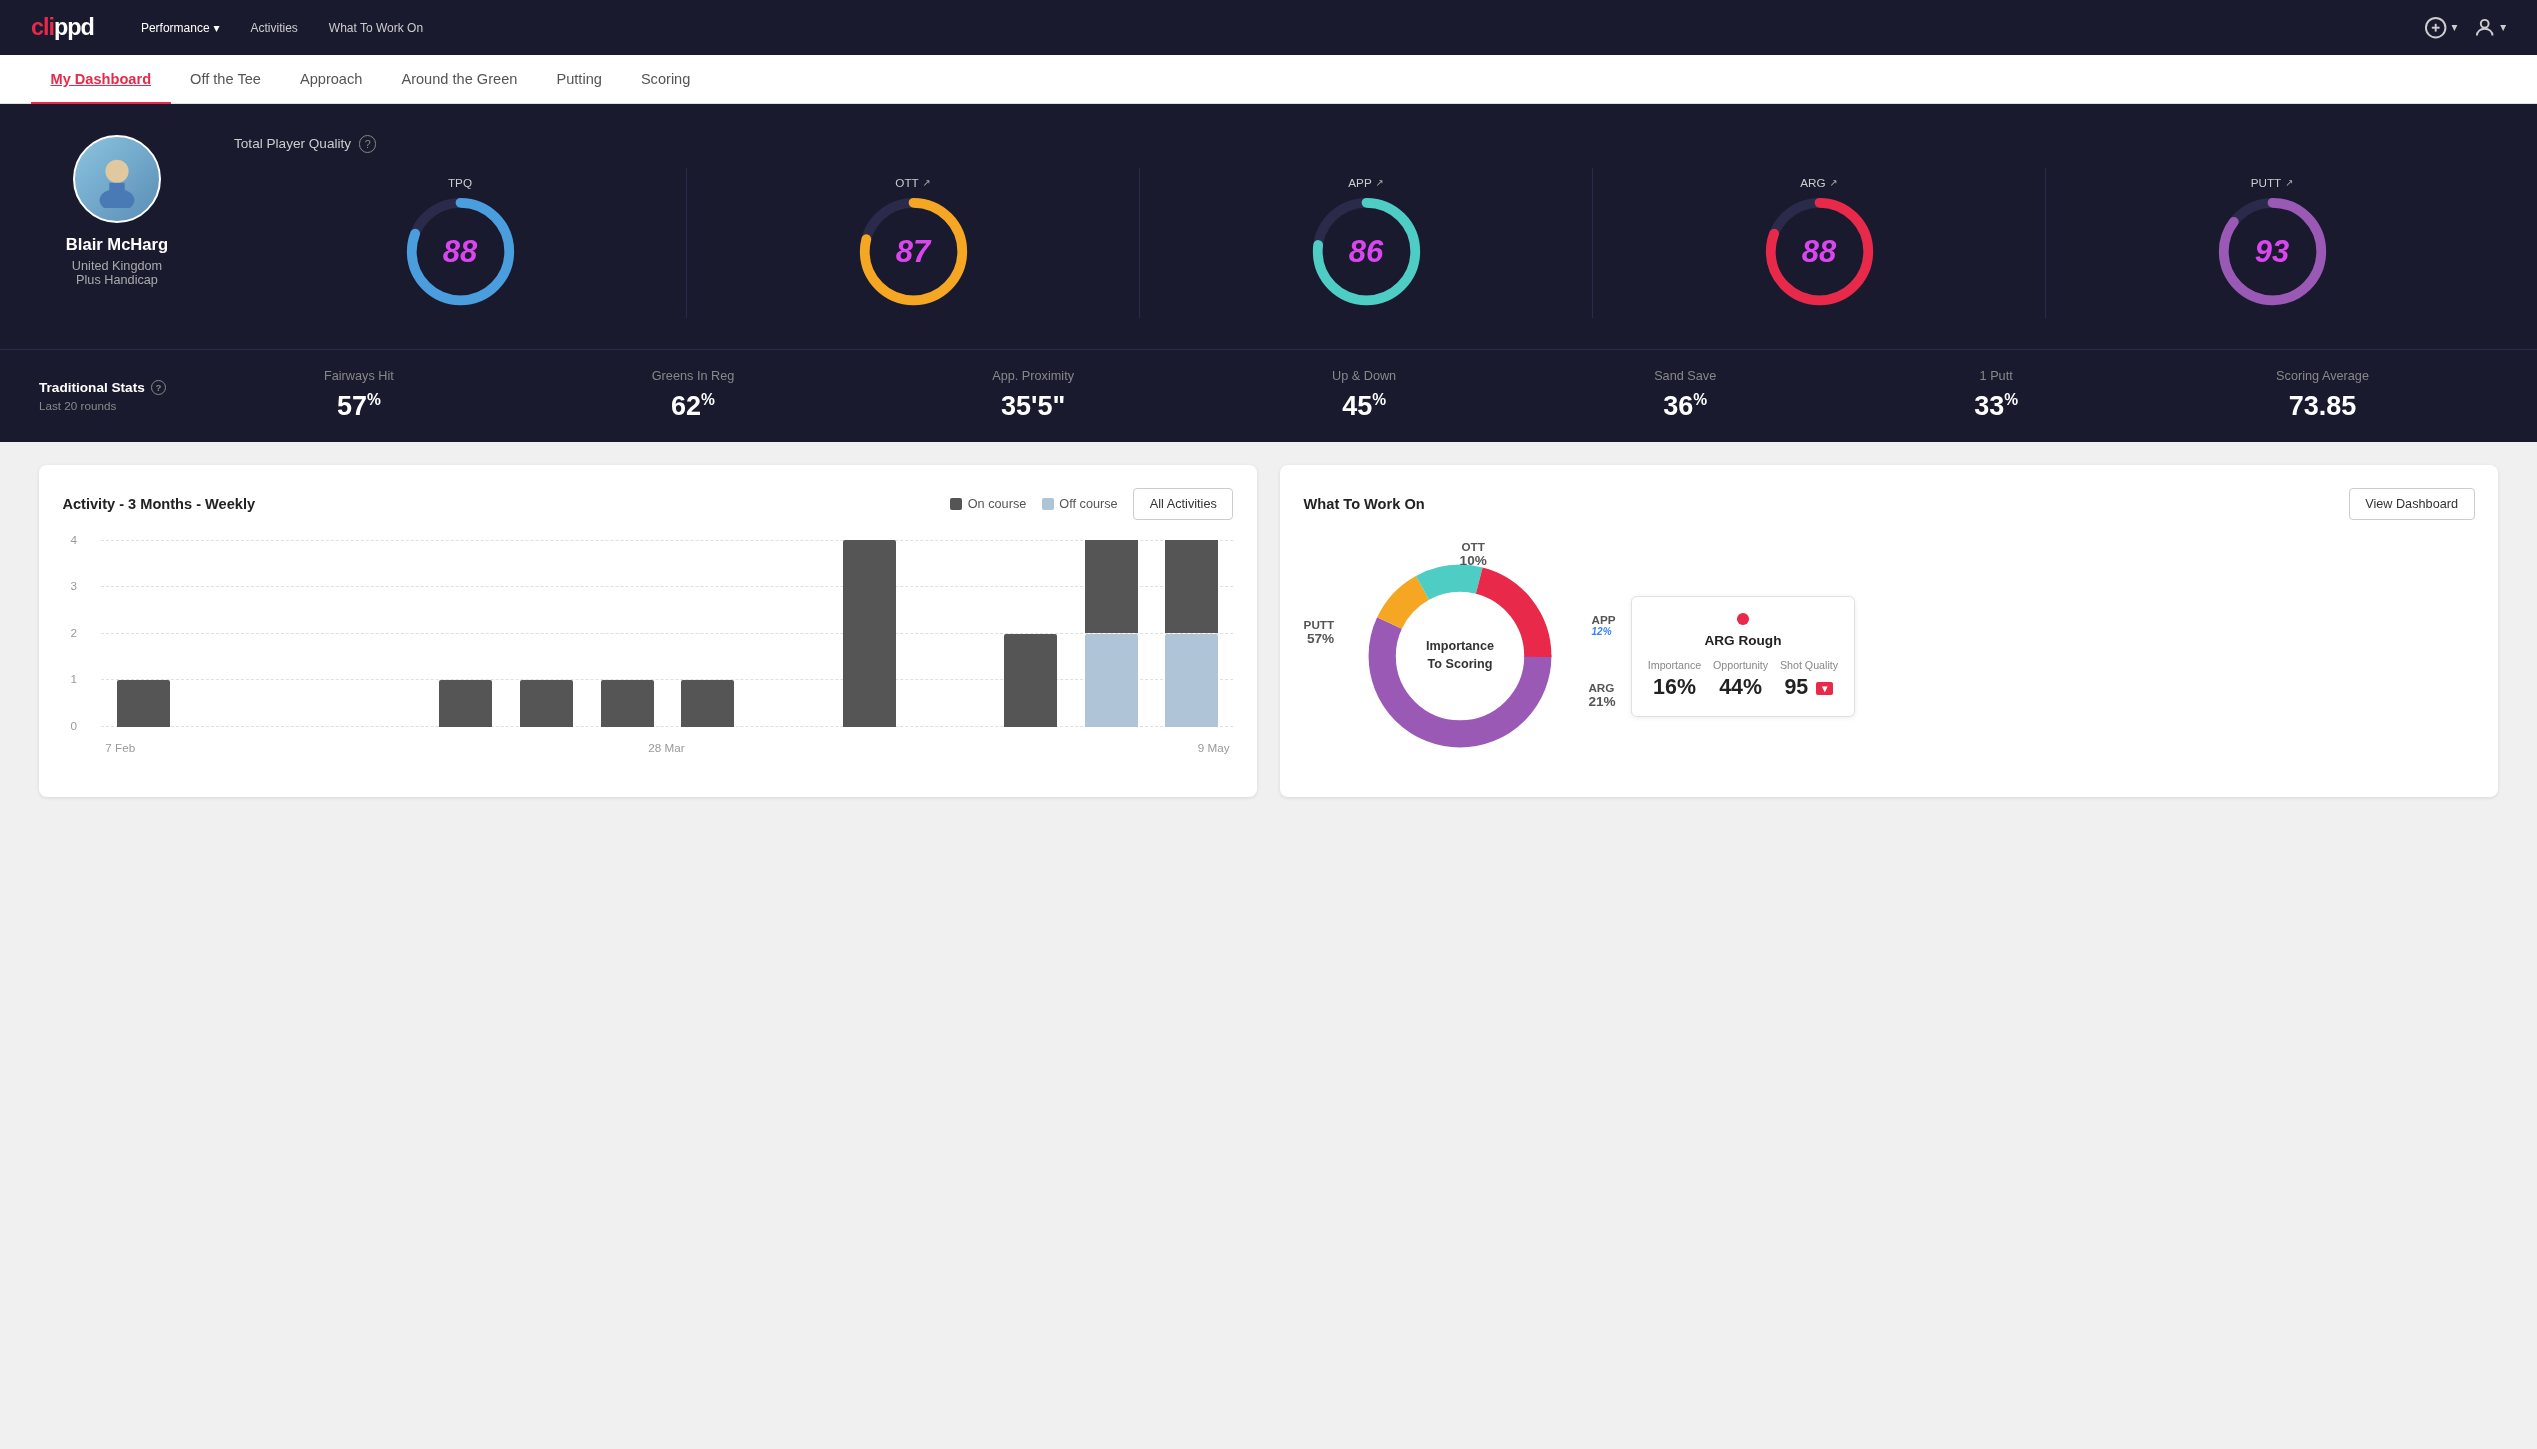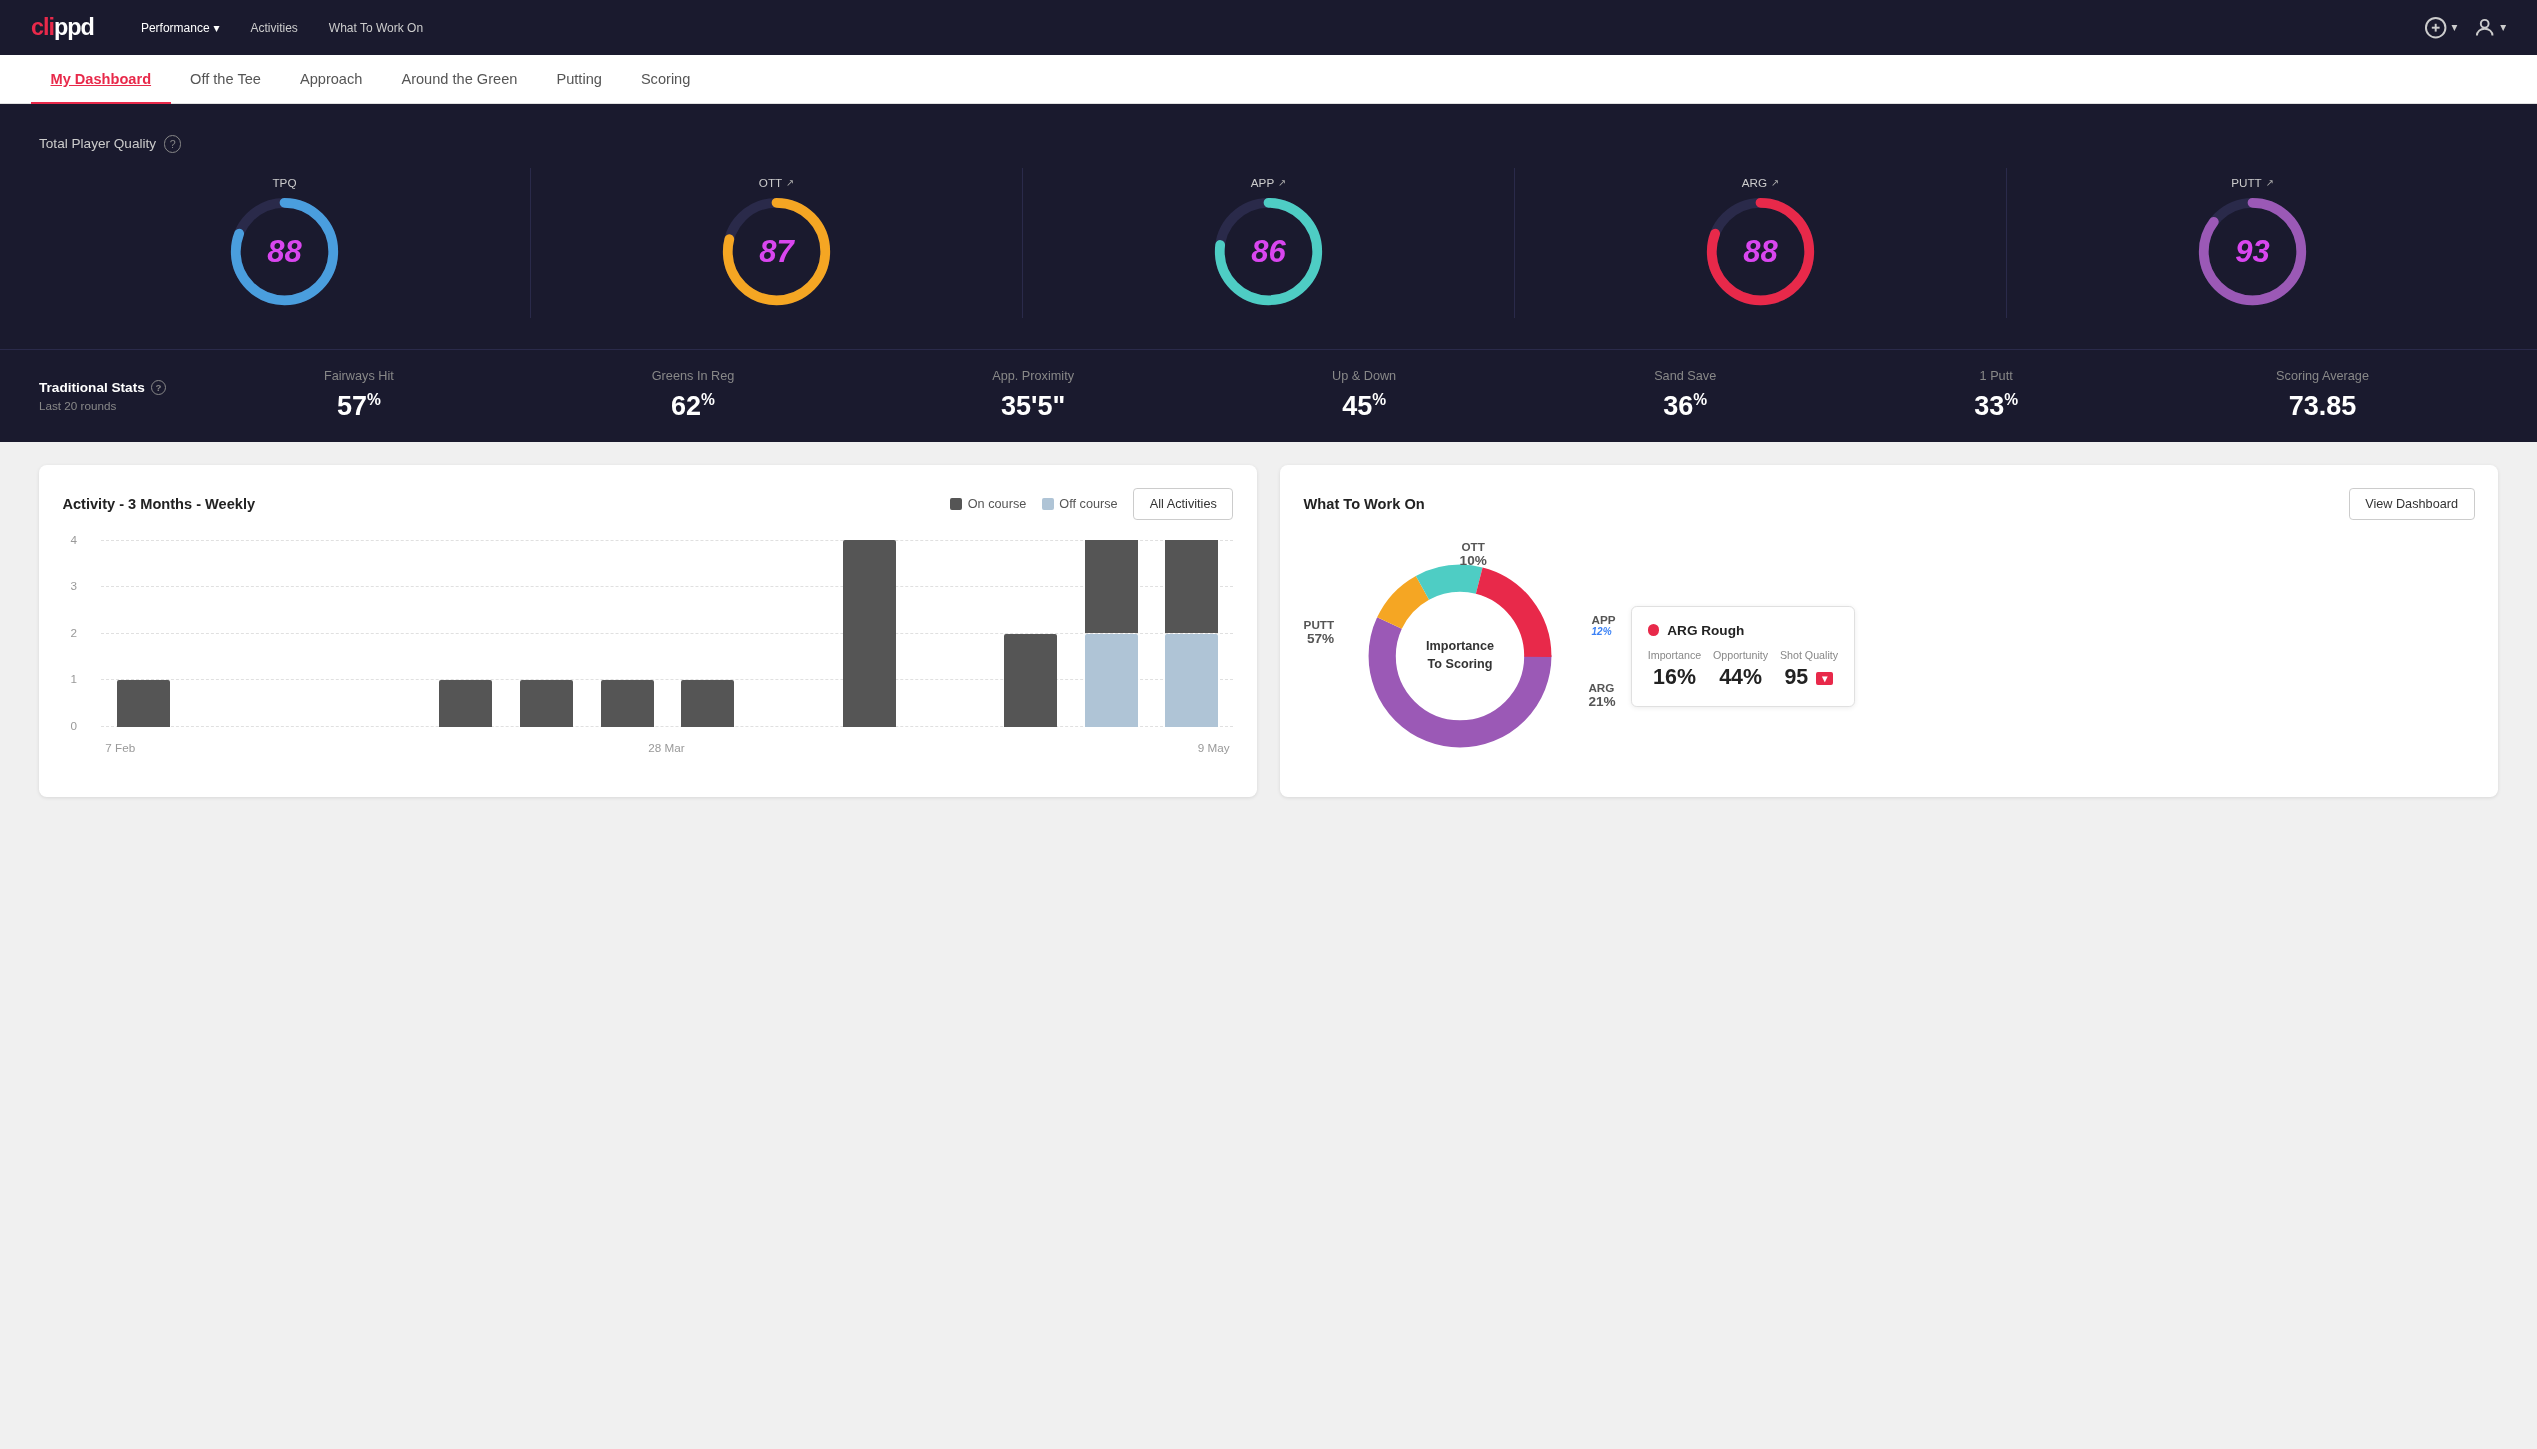--- a/index.html
+++ b/index.html
@@ -377,20 +377,21 @@
       box-shadow: 0 1px 5.8px rgba(0,0,0,0.08);
     }
     .info-card-title {
       font-size: 13.6px;
       font-weight: 600;
       color: #222;
       display: flex;
       align-items: center;
       gap: 7.8px;
       margin-bottom: 11.7px;
+      flex-direction: column;
     }
     .info-dot {
       width: 11.7px;
       height: 11.7px;
       border-radius: 50%;
       background: #e8294a;
     }
     .info-stats {
       display: flex;
       gap: 11.7px;
@@ -464,20 +465,32 @@
   <div class="tab">Off the Tee</div>
   <div class="tab">Approach</div>
   <div class="tab">Around the Green</div>
   <div class="tab">Putting</div>
   <div class="tab">Scoring</div>
 </div>
 
 <div class="hero">
   <div class="hero-top">
 
+    <div class="player-info">
+      <div class="avatar">
+        <svg viewBox="0 0 60 60" xmlns="http://www.w3.org/2000/svg">
+          <circle cx="30" cy="22" r="12" fill="#e0c8a0"></circle>
+          <ellipse cx="30" cy="52" rx="18" ry="12" fill="#4a7ab5"></ellipse>
+          <rect x="22" y="34" width="16" height="14" fill="#4a7ab5"></rect>
+        </svg>
+      </div>
+      <div class="player-name">Blair McHarg</div>
+      <div class="player-country">United Kingdom</div>
+      <div class="player-handicap">Plus Handicap</div>
+    </div>
 
     <div class="quality-section">
       <div class="quality-title">
         <span>Total Player Quality</span>
         <div class="help-icon">?</div>
       </div>
       <div class="quality-cards">
 
         <div class="quality-card">
           <div class="quality-label">

